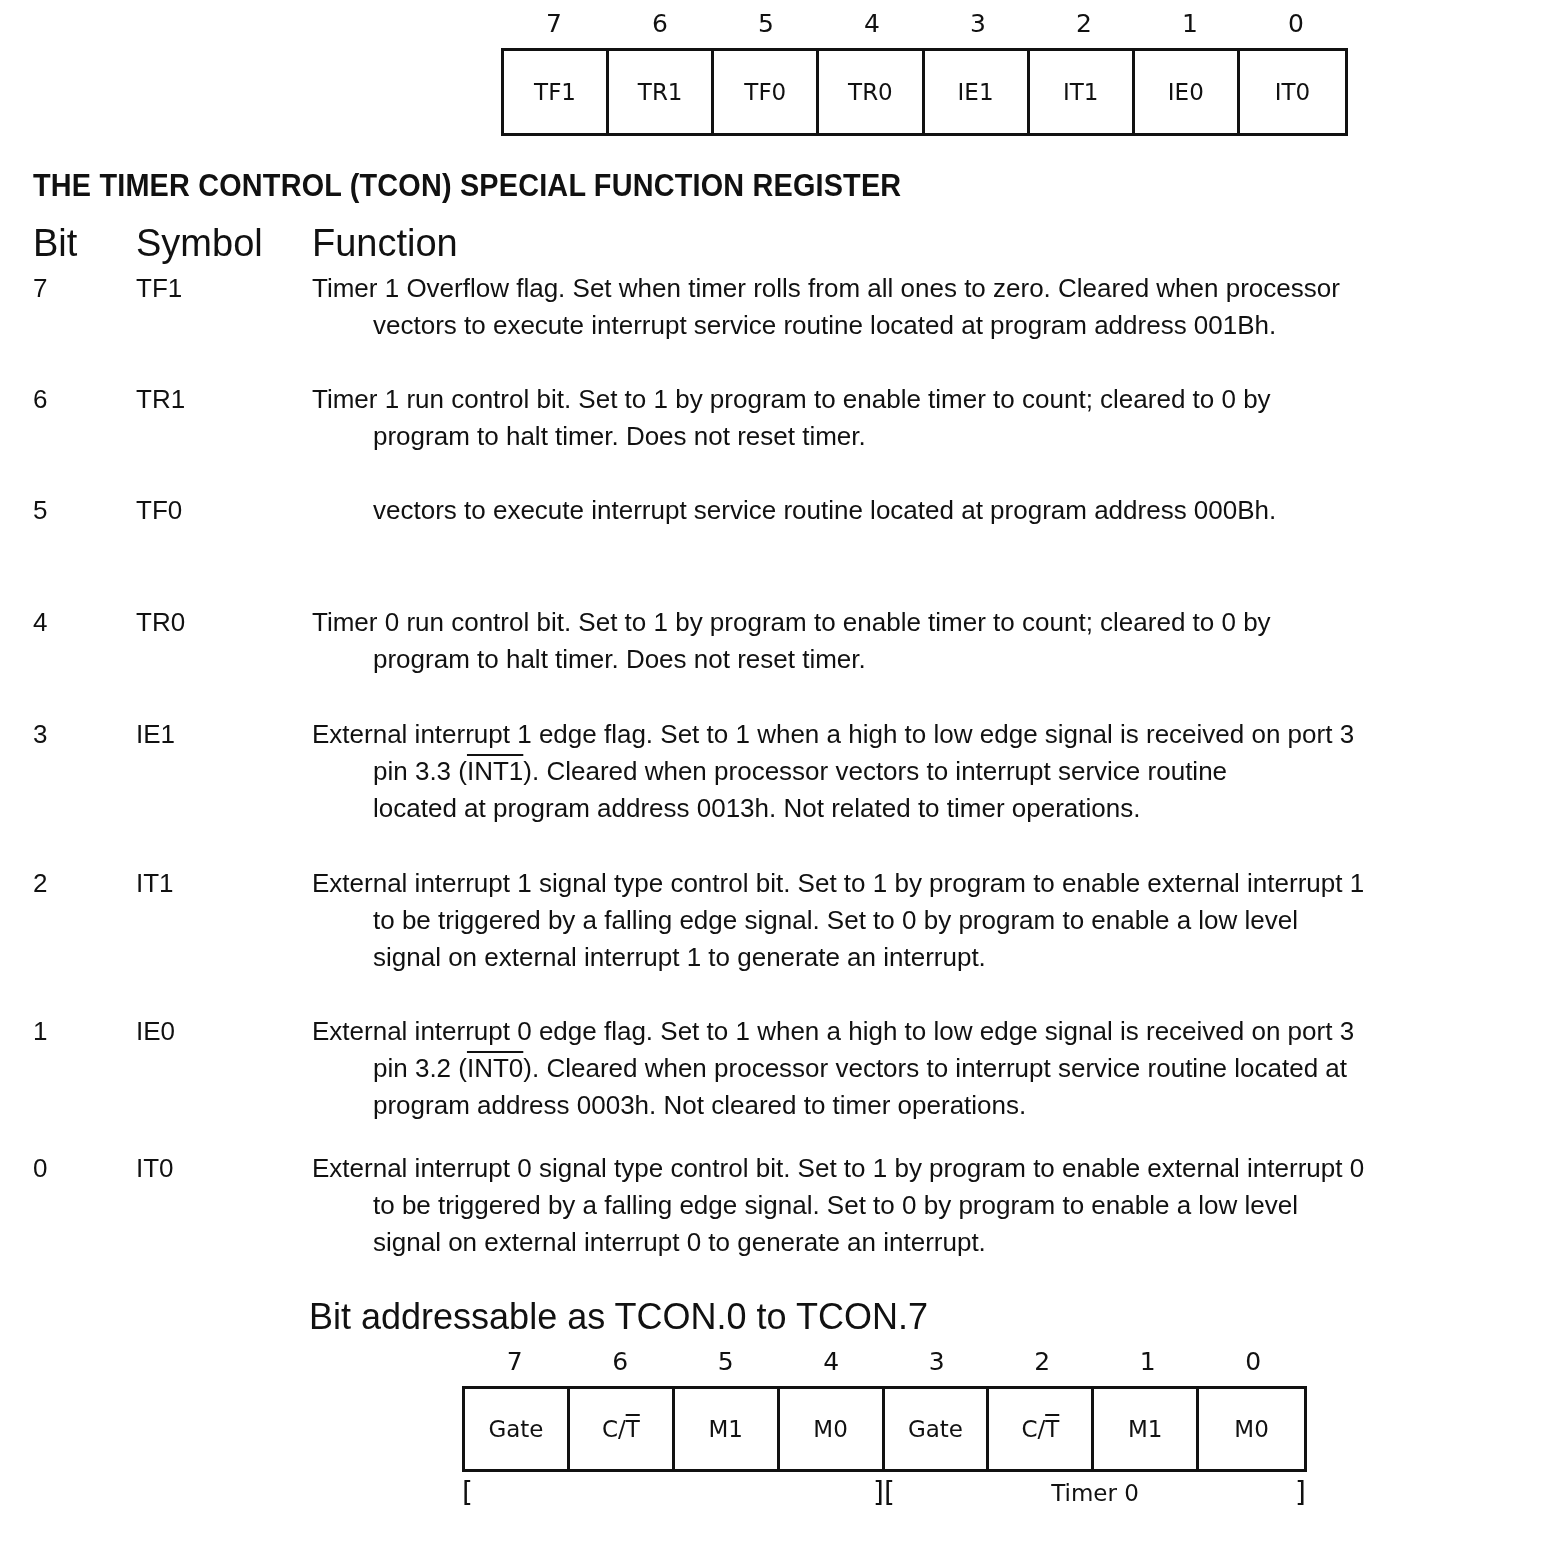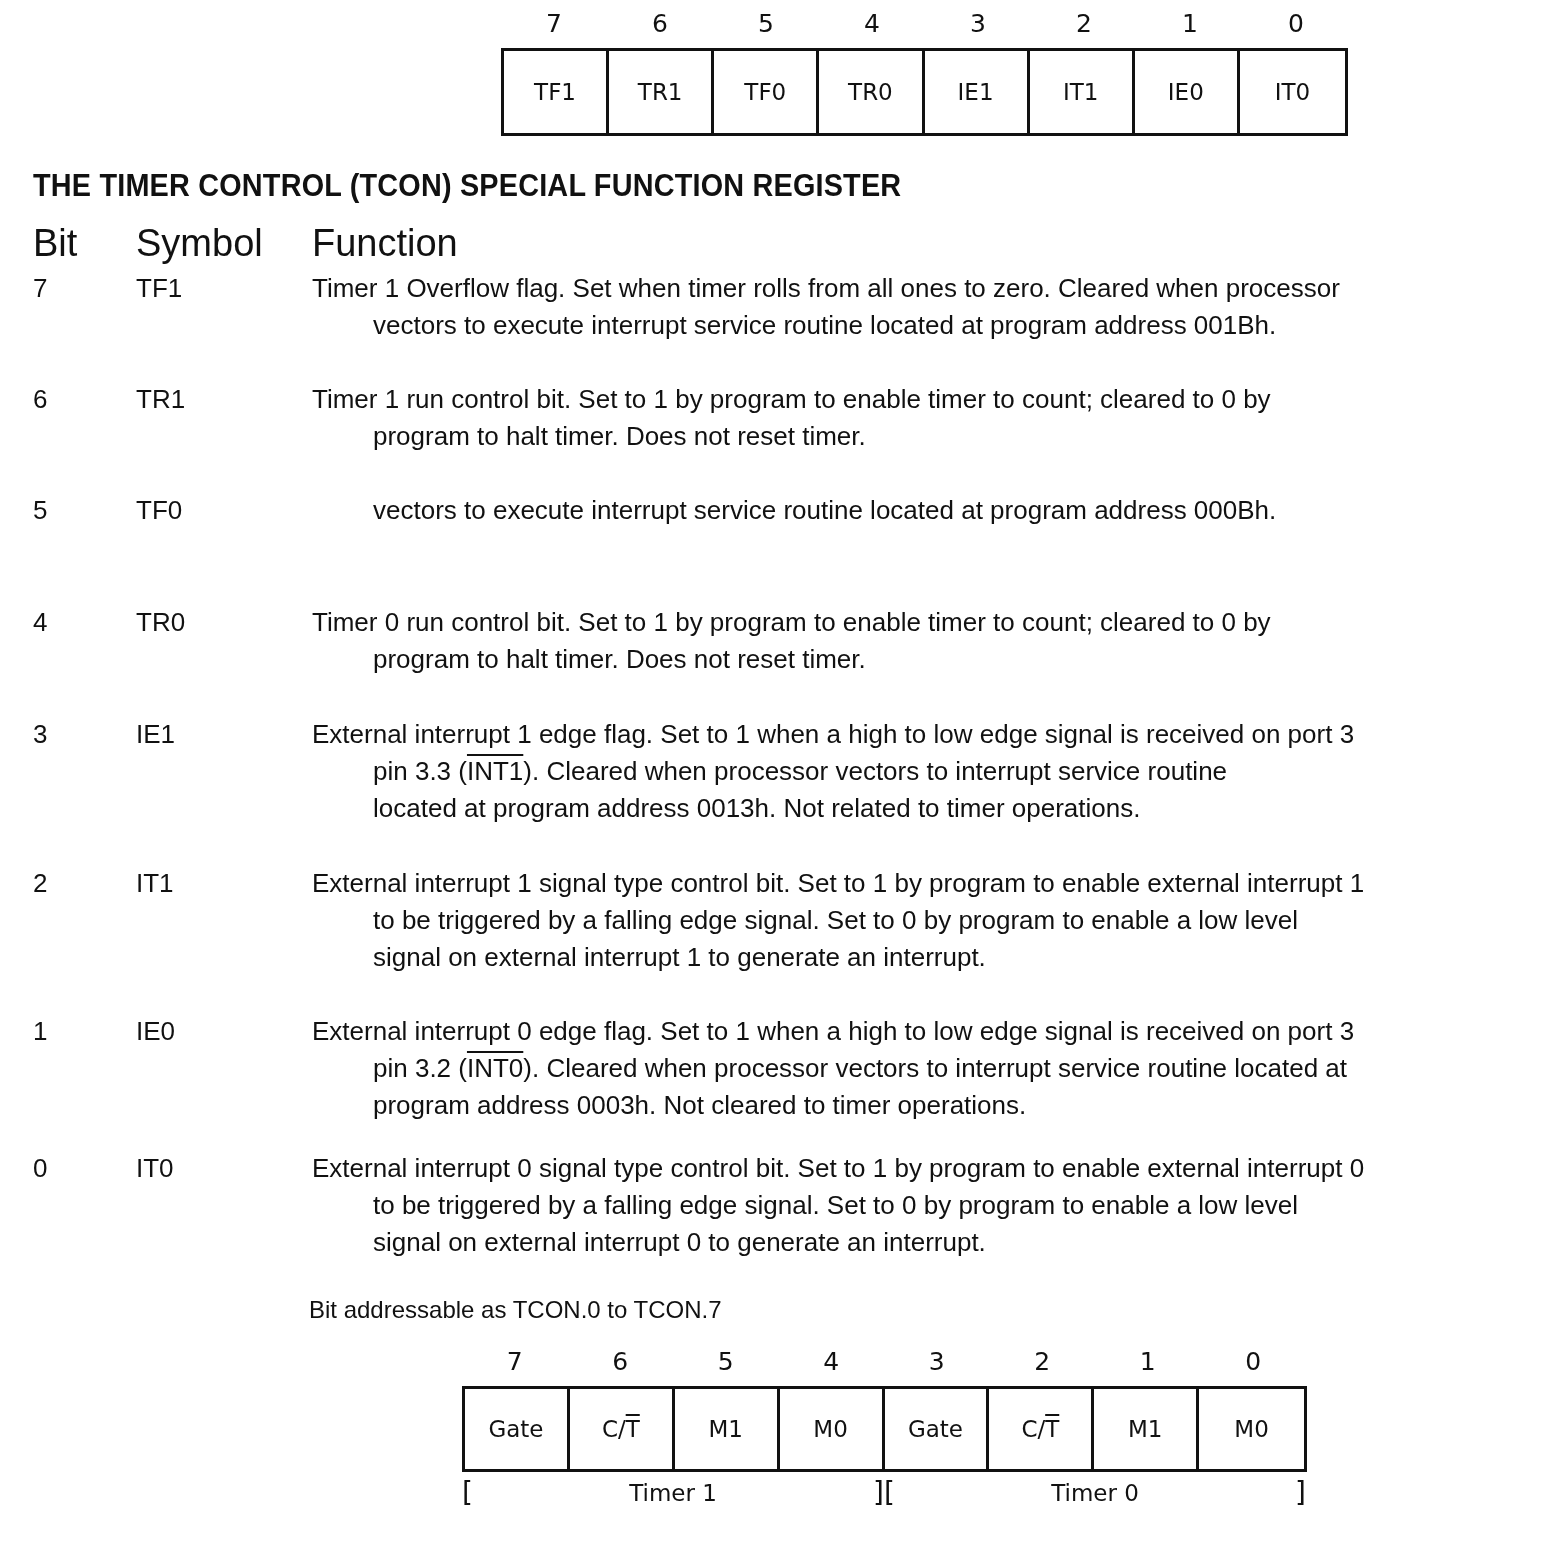--- a/index.html
+++ b/index.html
@@ -120,21 +120,21 @@
       width: 1200px;
     }
     .row .fn .line { white-space: nowrap; display: block; }
     .row .fn .line.cont { padding-left: 61px; }
 
     #note {
       position: absolute;
       left: 309px;
       top: 1296px;
       font-family: "Liberation Sans", sans-serif;
-      font-size: 24px;
+      font-size: 36px;
       color: #111;
     }
   </style>
 </head>
 <body>
 
 <div id="tcon-reg" class="reg">
   <div class="bitnums">
     <div class="bitnum">7</div>
     <div class="bitnum">6</div>
@@ -265,21 +265,20 @@
     <div class="cell">
         <span>C/</span>
         <span class="overline">T</span>
       </div>
     <div class="cell">M1</div>
     <div class="cell">M0</div>
   </div>
   <div class="timer-groups">
     <div class="timer-group">
       <span class="bracket">[</span>
-      <span class="label">Timer 1</span>
       <span class="bracket">]</span>
     </div>
     <div class="timer-group">
       <span class="bracket">[</span>
       <span class="label">Timer 0</span>
       <span class="bracket">]</span>
     </div>
   </div>
 </div>
 

